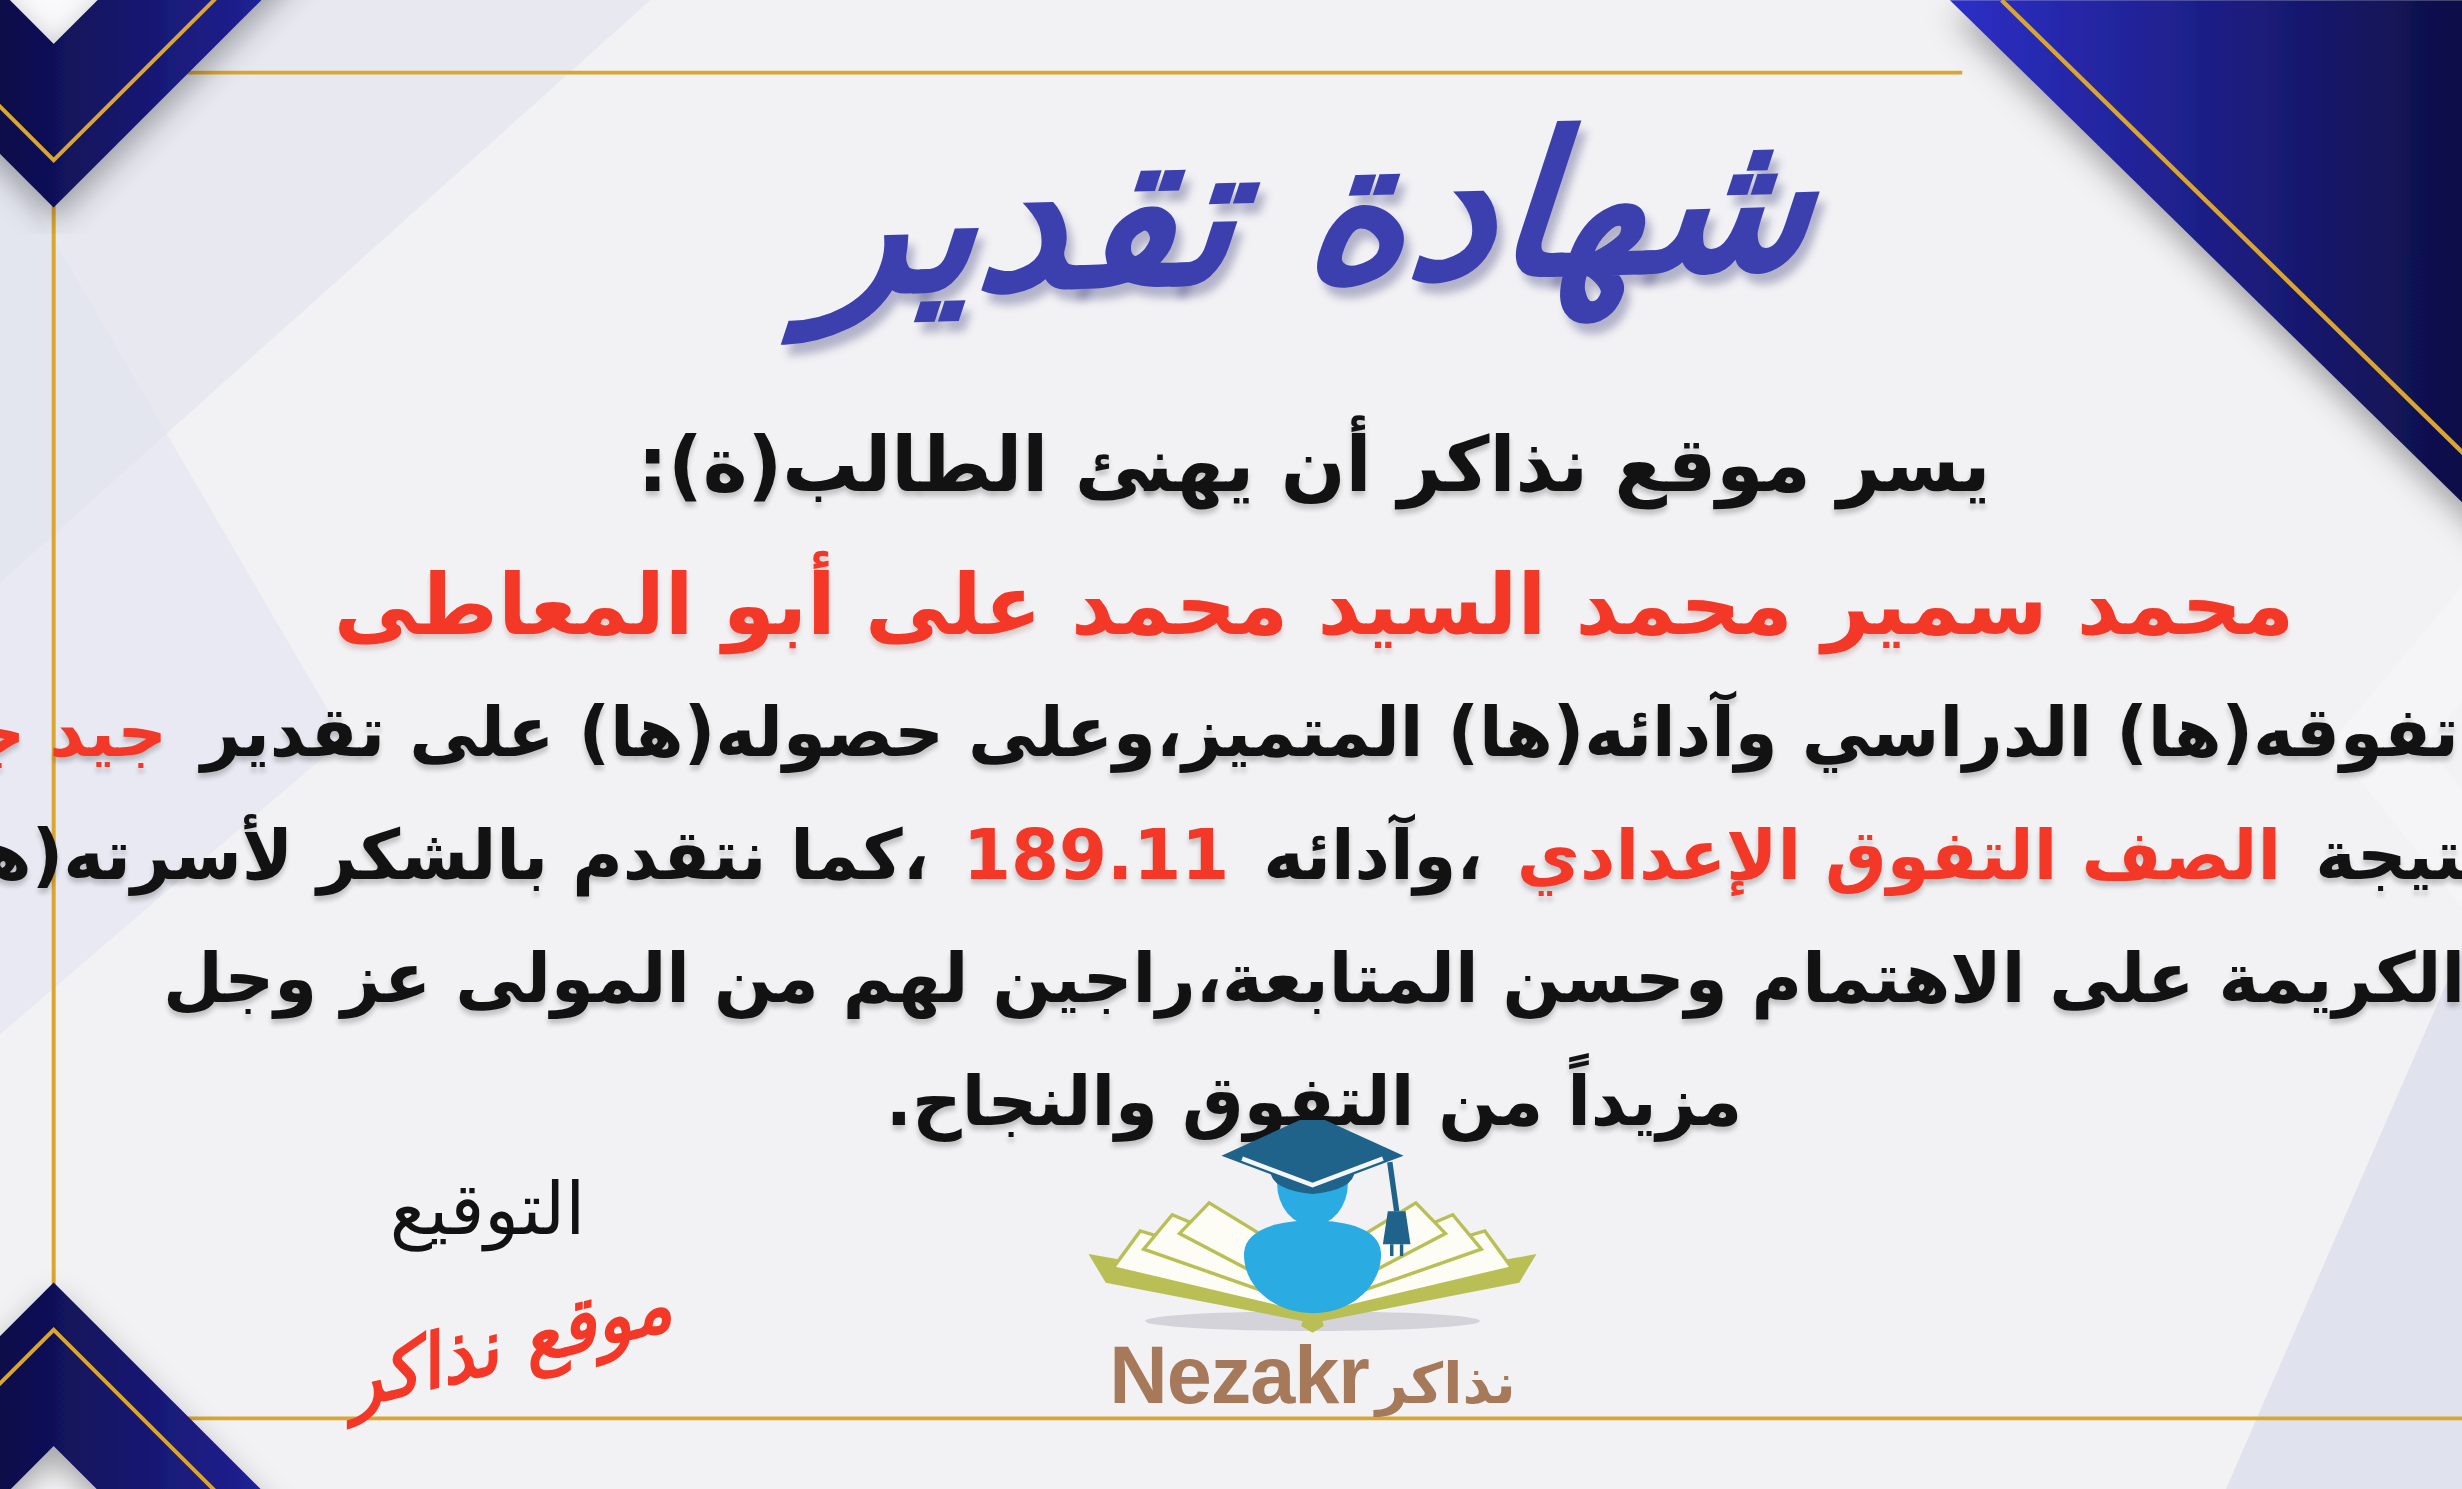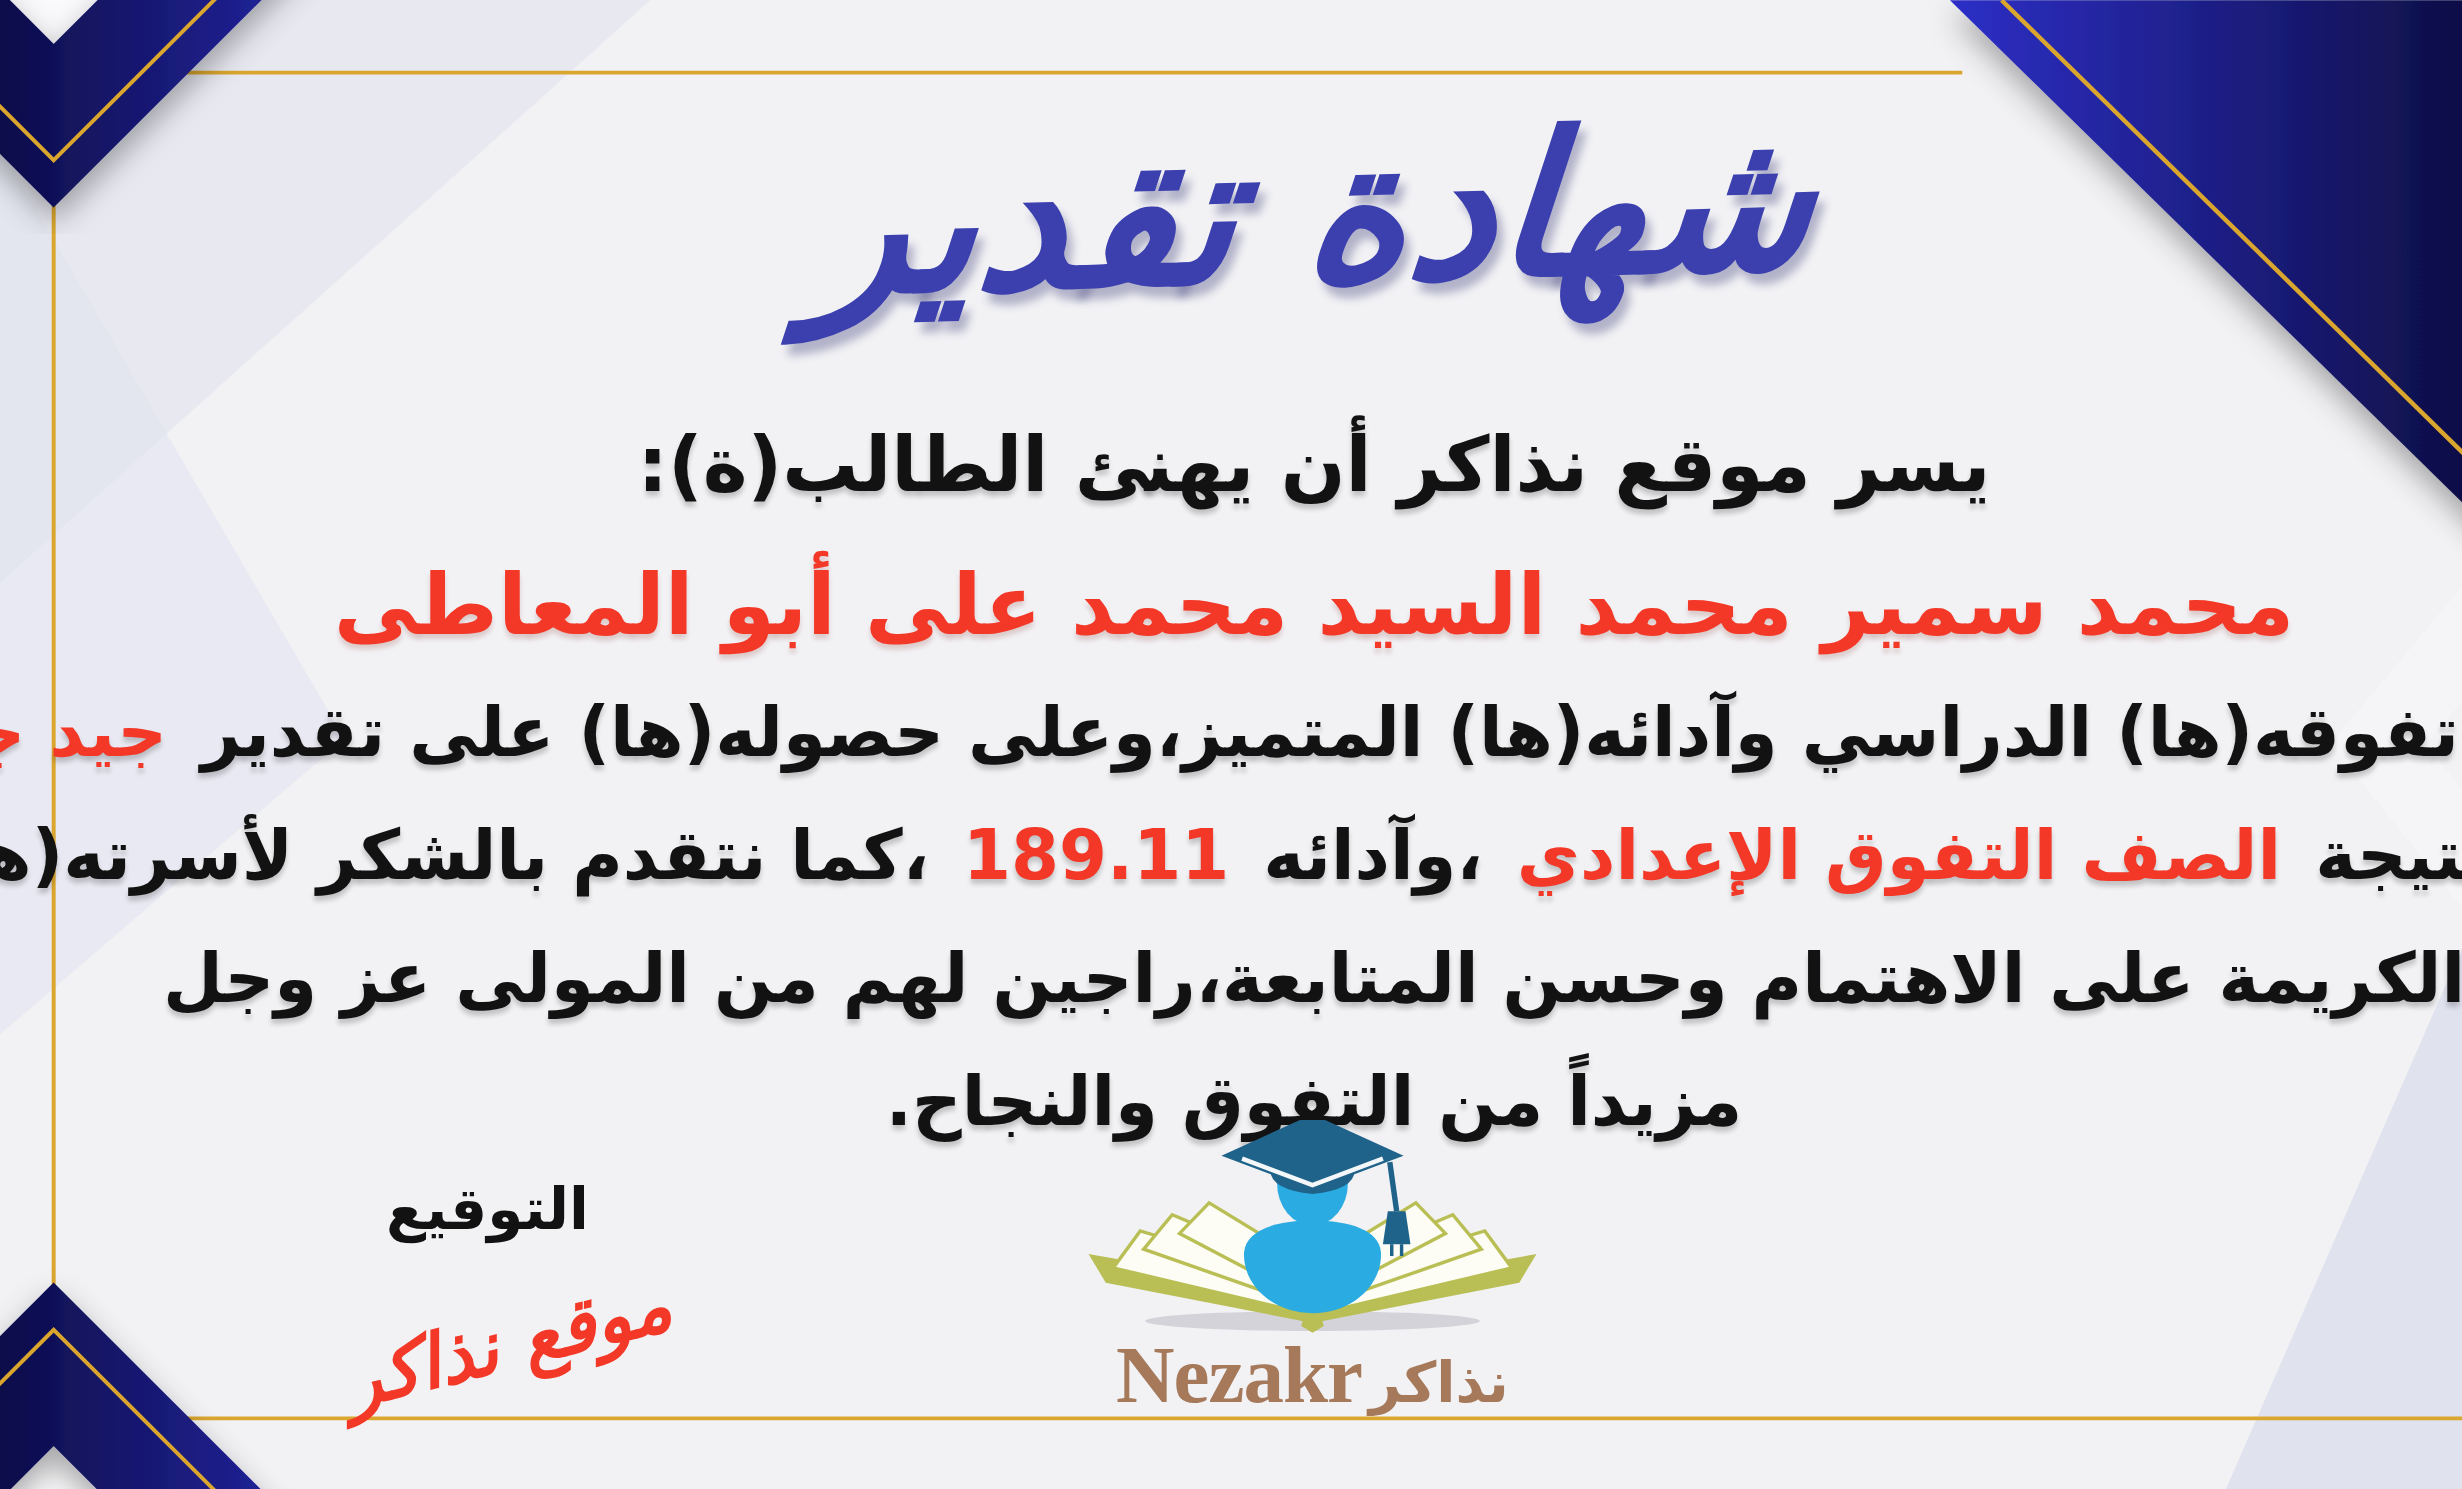--- a/index.html
+++ b/index.html
@@ -42,39 +42,39 @@
     text-align:center;color:var(--ink,#121212);
     font-size:69px;font-weight:bold;
     text-shadow:0 4.9px 4.9px rgba(0,0,0,.20);
   }
   .bline{line-height:123px;white-space:nowrap;}
   .red{color:var(--red,#f43827);}
   .pad{margin:0 34px;}
 
   .sig-label{
     position:absolute;left:325px;top:1160px;width:325px;
-    text-align:center;font-size:58px;font-weight:bold;line-height:98px;
+    text-align:center;font-size:72px;font-weight:normal;line-height:98px;
     color:var(--ink,#121212);white-space:nowrap;
   }
   .sig-script{
     position:absolute;left:305px;top:1300px;width:404px;
     text-align:center;font-size:74px;font-style:italic;font-weight:bold;
     color:var(--red,#f43827);
     transform:rotate(-14deg);
     white-space:nowrap;
   }
 
   .logo{position:absolute;left:1059px;top:1120px;width:507px;text-align:center;}
   .logo-text{
     margin-top:-7.9px;
     display:flex;align-items:baseline;justify-content:center;gap:6.9px;
     color:var(--brown,#a5795a);
     font-weight:bold;
   }
-  .logo-latin{font-family:Liberation Serif, serif;font-size:81px;letter-spacing:-1px;}
+  .logo-latin{font-family:Liberation Sans, sans-serif;font-size:81px;letter-spacing:-1px;}
   .logo-arabic{font-family:"DejaVu Sans",sans-serif;font-size:56px;}
 </style>
 </head>
 <body>
 
 <div class="page">
 
   <svg class="layer" viewBox="0 0 5337 3025" aria-hidden="true">
     <defs>
       <linearGradient id="gradTL" x1="0" y1="0" x2="900" y2="0" gradientUnits="userSpaceOnUse">

